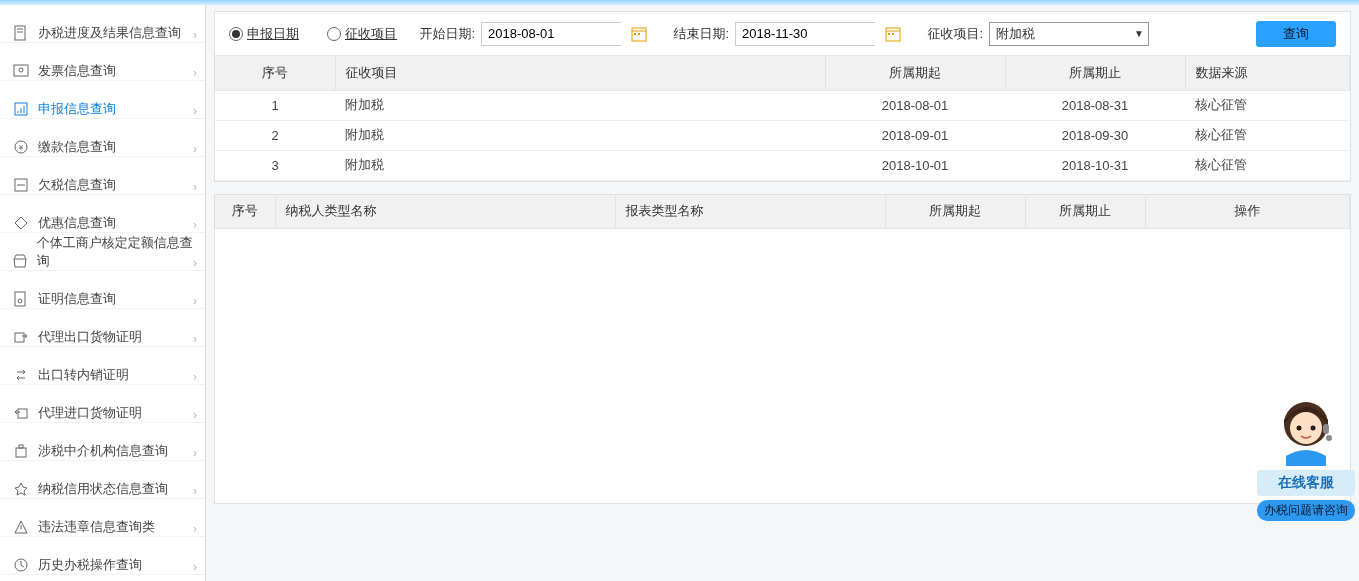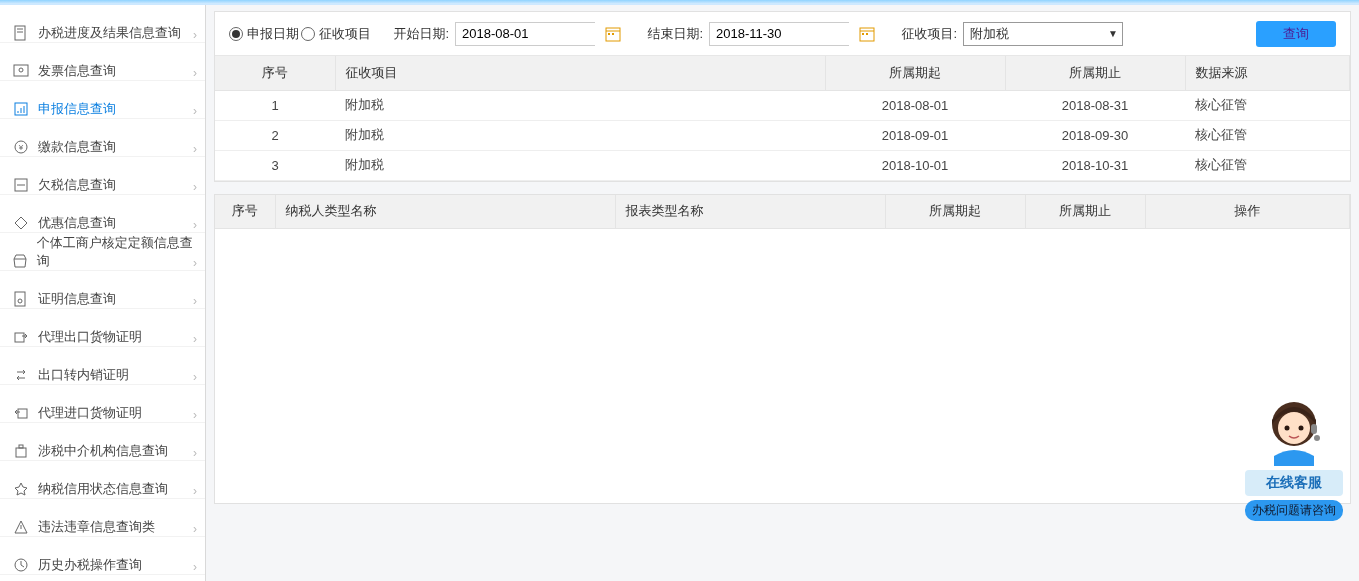--- a/index.html
+++ b/index.html
@@ -63,21 +63,21 @@
   margin-top: 6px;
 }
 .filter-bar {
   display: flex;
   align-items: center;
   height: 44px;
   padding: 0 14px;
   gap: 18px;
   border-bottom: 1px solid #e7e7e7;
 }
-.radio-group { display: flex; align-items: flex-start; gap: 2px; }
+.radio-group { display: flex; align-items: flex-start; gap: 28px; text-decoration: underline; }
 .radio-group label { display: flex; align-items: center; gap: 4px; cursor: pointer; }
 .radio-dot {
   width: 14px; height: 14px;
   border: 1px solid #666;
   border-radius: 50%;
   display: inline-flex;
   align-items: center; justify-content: center;
 }
 .radio-dot.checked::after {
   content: ""; width: 8px; height: 8px;
@@ -104,21 +104,21 @@
   display: flex; align-items: center;
   border: 1px solid #999;
   height: 24px; width: 160px;
   padding: 0 4px 0 6px;
 }
 .select-val { flex: 1; }
 .select-caret { font-size: 10px; }
 .btn-primary {
   margin-left: auto;
   background: #2aa0ff;
-  color: #4c1d95;
+  color: #0f172a;
   border: none;
   height: 26px;
   width: 80px;
   border-radius: 3px;
   cursor: pointer;
   font-size: 13px;
 }
 .tbl { width: 100%; border-collapse: collapse; }
 .tbl th {
   background: #f1f1f1;
@@ -152,21 +152,21 @@
 }
 .nodata {
   text-align: center;
   color: #222;
   padding-top: 130px;
 }
 
 
 .support {
   position: absolute;
-  right: 16px; bottom: 60px;
+  right: 4px; bottom: 60px;
   width: 98px;
   text-align: center;
 }
 .avatar {
   width: 70px; height: 70px;
   margin: 0 auto;
 }
 .badge1 {
   background: #d7ecf9;
   color: #1c6fb9;

